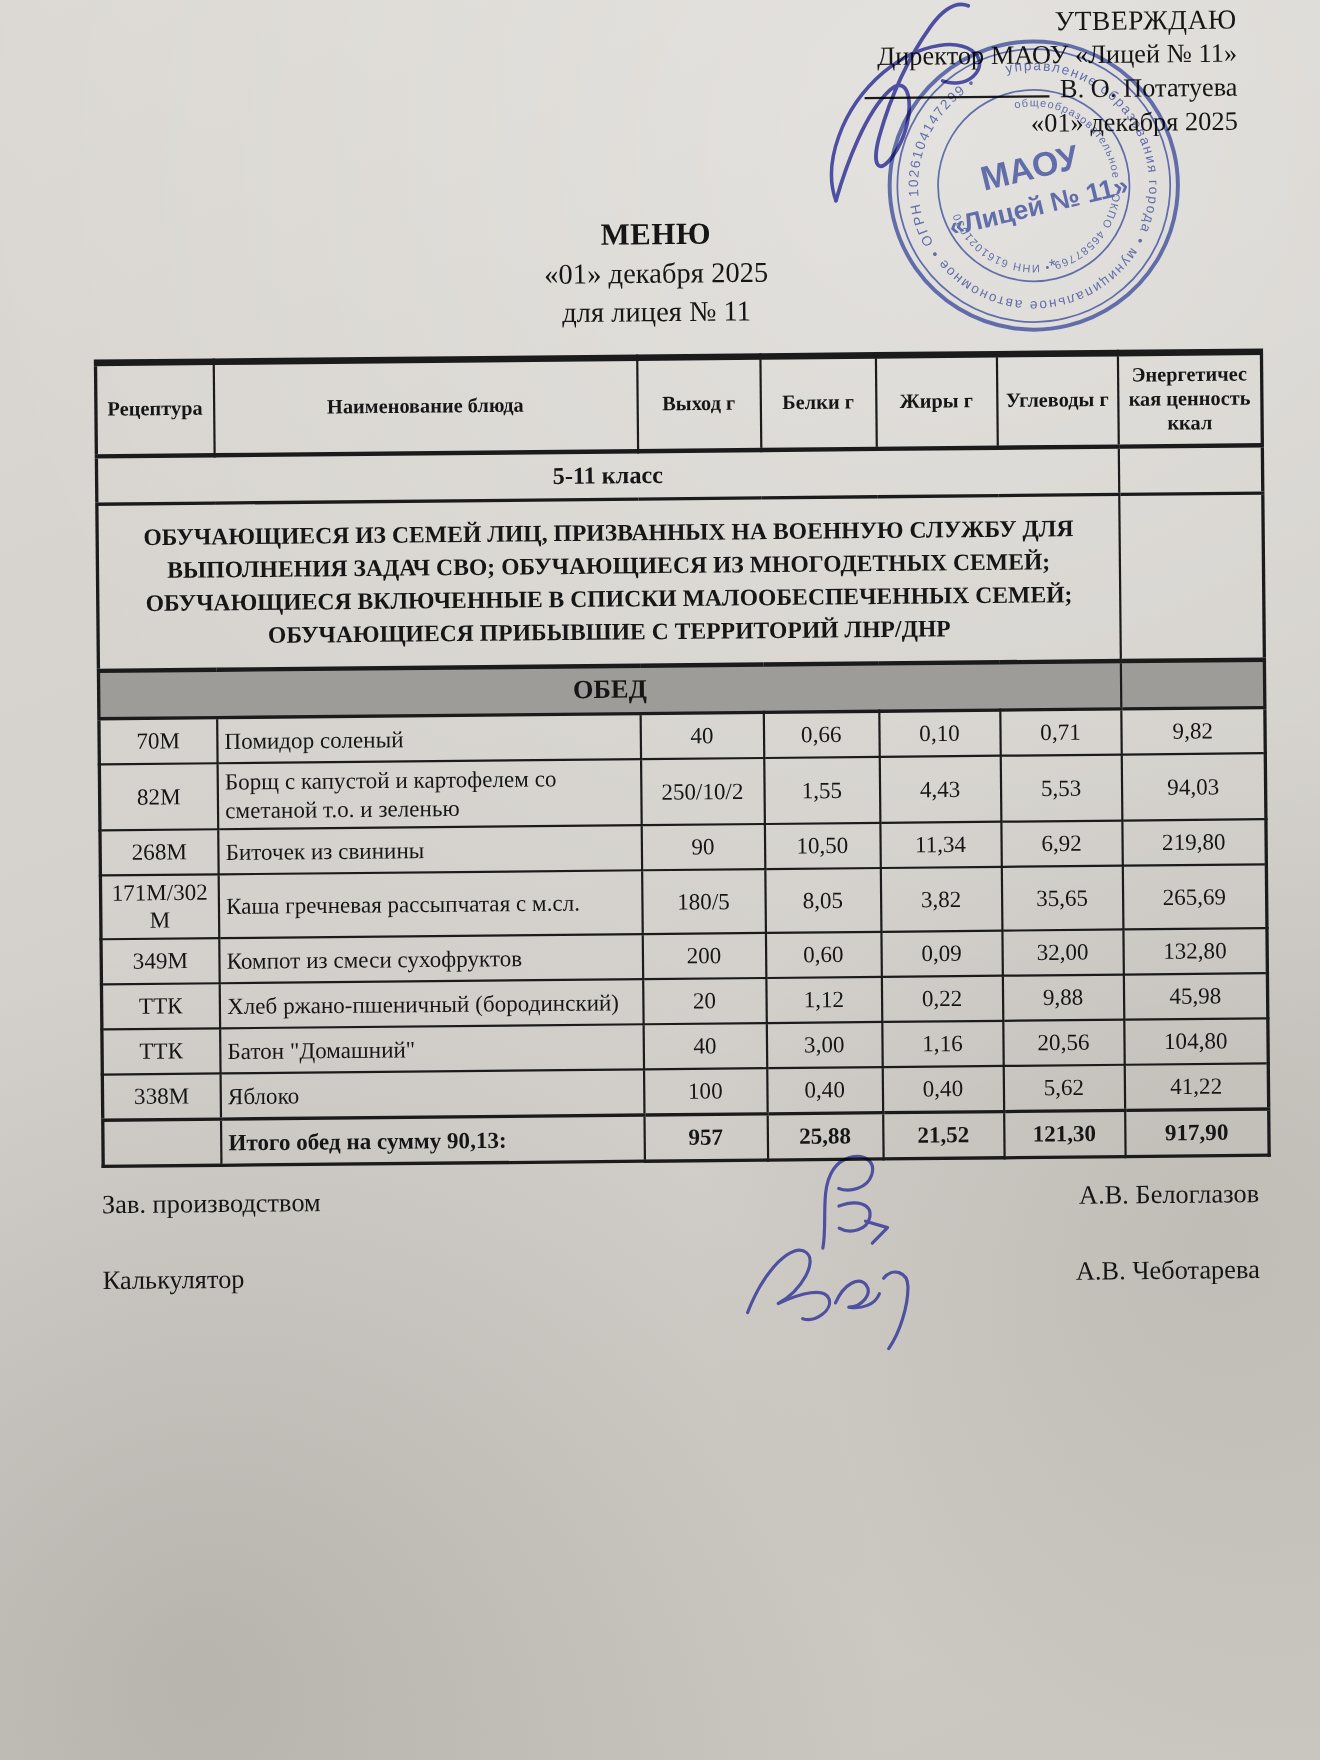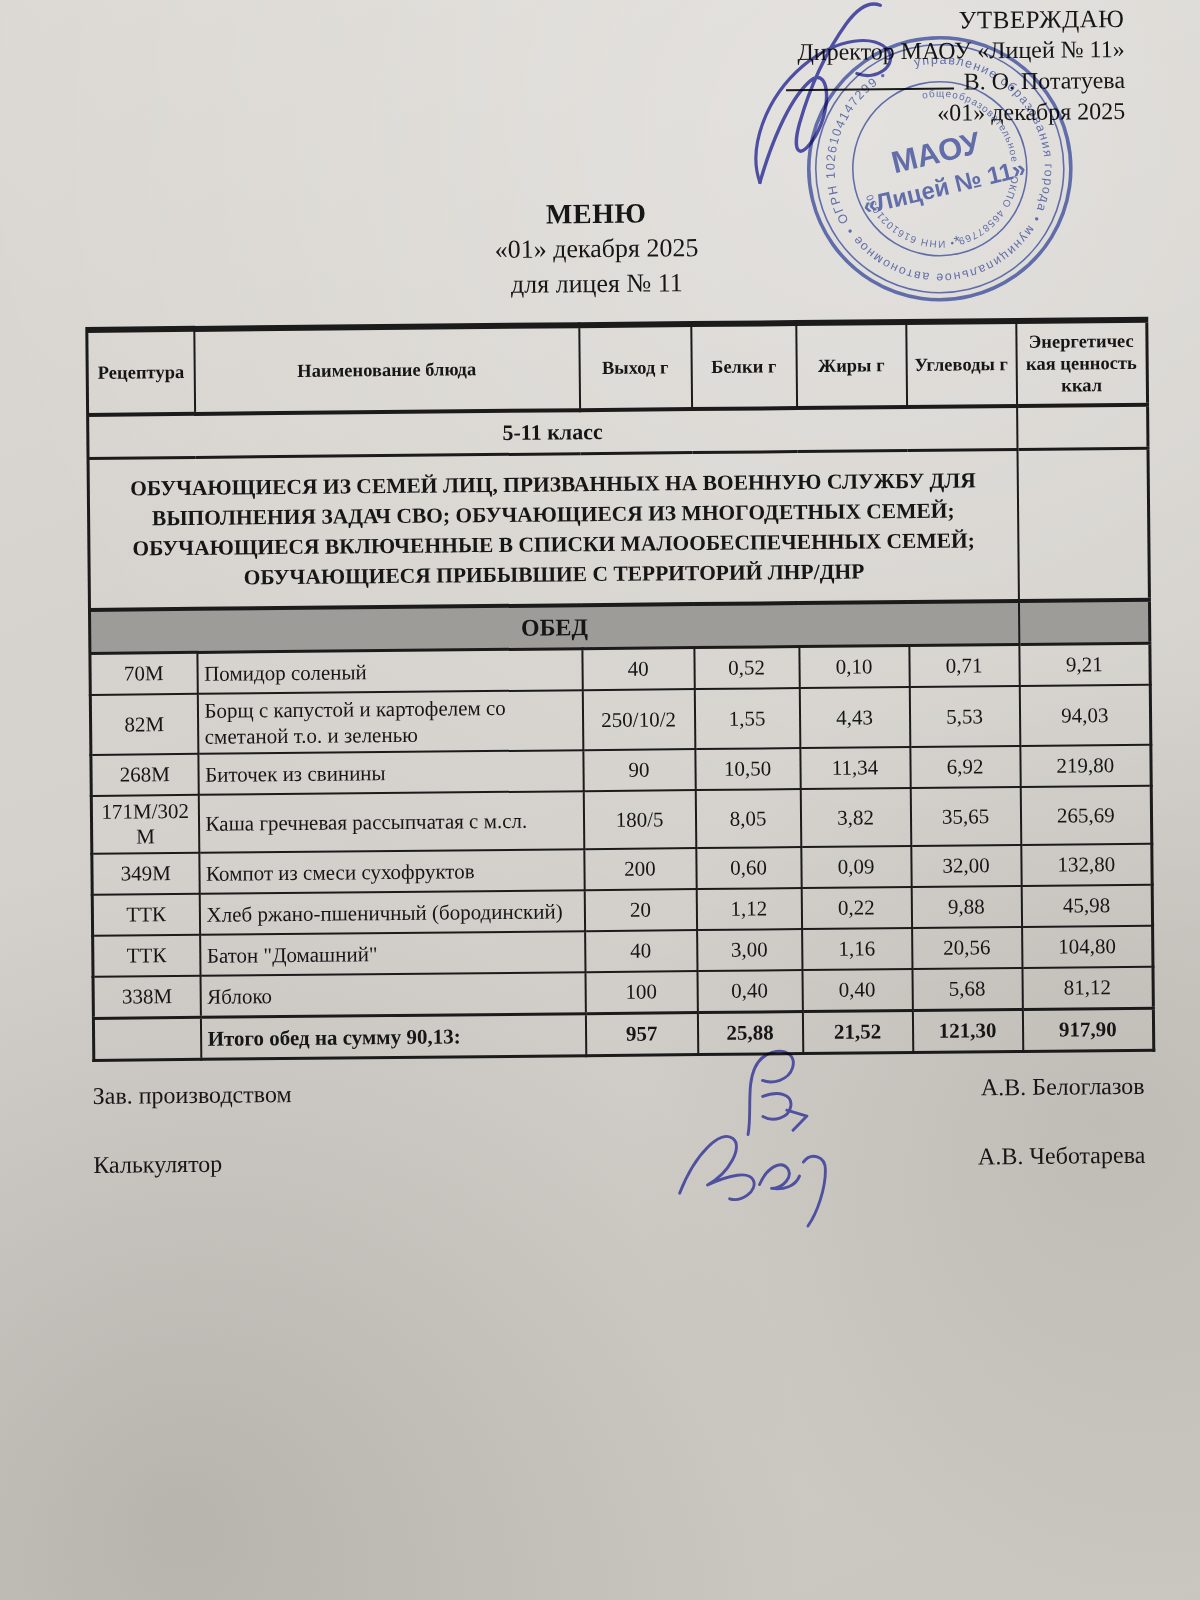--- a/index.html
+++ b/index.html
@@ -137,24 +137,24 @@
           <td></td>
         </tr>
         <tr class="meal">
           <td colspan="6">ОБЕД</td>
           <td></td>
         </tr>
         <tr class="item">
           <td class="recipe">70М</td>
           <td class="name">Помидор соленый</td>
           <td class="c">40</td>
-          <td class="c">0,52</td>
+          <td class="c">0,66</td>
           <td class="c">0,10</td>
           <td class="c">0,71</td>
-          <td class="c">9,21</td>
+          <td class="c">9,82</td>
         </tr>
         <tr class="item">
           <td class="recipe">82М</td>
           <td class="name">Борщ с капустой и картофелем со сметаной т.о. и зеленью</td>
           <td class="c">250/10/2</td>
           <td class="c">1,55</td>
           <td class="c">4,43</td>
           <td class="c">5,53</td>
           <td class="c">94,03</td>
         </tr>
@@ -202,22 +202,22 @@
           <td class="c">1,16</td>
           <td class="c">20,56</td>
           <td class="c">104,80</td>
         </tr>
         <tr class="item">
           <td class="recipe">338М</td>
           <td class="name">Яблоко</td>
           <td class="c">100</td>
           <td class="c">0,40</td>
           <td class="c">0,40</td>
-          <td class="c">5,68</td>
-          <td class="c">81,12</td>
+          <td class="c">5,62</td>
+          <td class="c">41,22</td>
         </tr>
         <tr class="item total">
           <td class="recipe"></td>
           <td class="name">Итого обед на сумму 90,13:</td>
           <td class="c">957</td>
           <td class="c">25,88</td>
           <td class="c">21,52</td>
           <td class="c">121,30</td>
           <td class="c">917,90</td>
         </tr>

